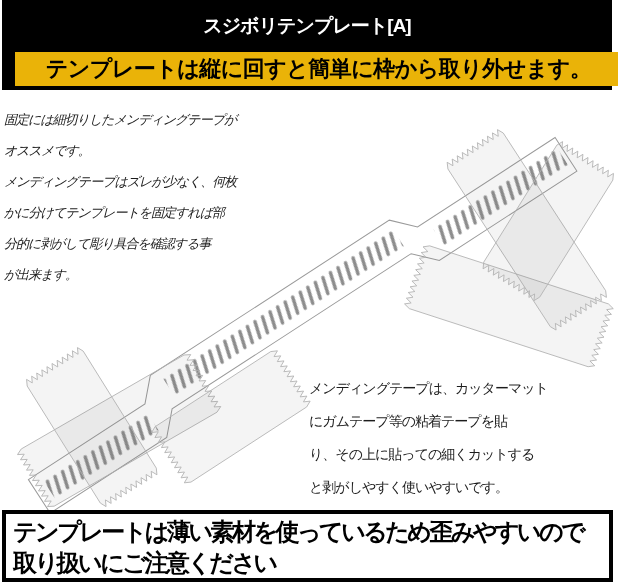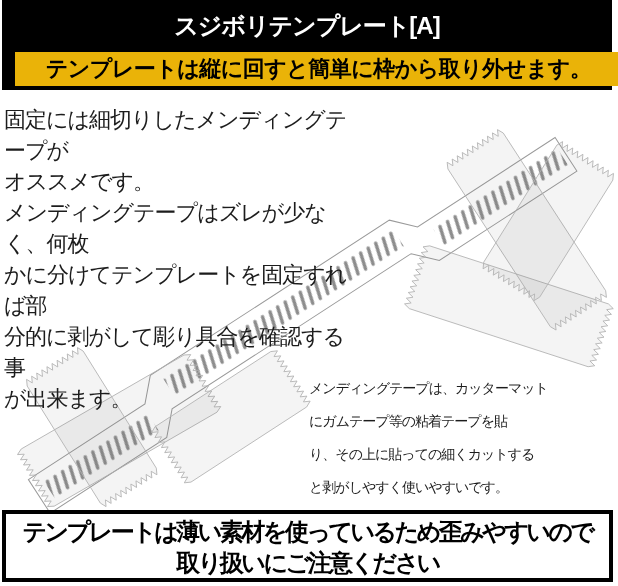--- a/index.html
+++ b/index.html
@@ -7,52 +7,52 @@
     width:618px;height:586px;position:relative;background:#ffffff;
     font-family:"Liberation Sans","DejaVu Sans",sans-serif;
     overflow:hidden;color:#111;
   }
   
   .header-block{
     position:absolute;left:2px;top:0;width:610px;height:90px;
     background:#000;
   }
   .header-title{
-    color:#fff;font-weight:bold;font-size:24px;line-height:30px;
+    color:#fff;font-weight:bold;font-size:19px;line-height:30px;
     text-align:center;padding-top:11px;letter-spacing:-1px;
     white-space:nowrap;
   }
   .subheader-box{
     position:absolute;left:13px;top:52px;width:607px;height:34px;
     background:#eab308;
   }
   .subheader-text{
     color:#000;font-weight:bold;font-size:22px;line-height:34px;
     text-align:center;letter-spacing:-0.5px;white-space:nowrap;
   }
   
   .note{
     position:absolute;color:#1c1c1c;white-space:pre-line;
   }
   .note-left{
     left:4px;top:104px;width:360px;
-    font-size:22px;line-height:31px;letter-spacing:-1px;
+    font-size:13px;line-height:31px;letter-spacing:-1px;font-style:italic;
   }
   .note-right{
     left:309px;top:372px;width:309px;
     font-size:14px;line-height:33px;letter-spacing:-1px;
   }
   
   .footer-box{
     position:absolute;left:2px;top:510px;width:611px;height:72px;
     box-sizing:border-box;border:4px solid #000;background:#fff;
   }
   .footer-text{
     font-weight:bold;font-size:24px;line-height:31px;letter-spacing:-2.5px;
-    text-align:center;white-space:pre-line;padding-top:2px;color:#000;
+    white-space:pre-line;padding-top:2px;color:#000;margin-left:7px;
   }
   
   .illustration{
     position:absolute;left:0;top:92px;width:618px;height:420px;
   }
   .strip-outline{ fill:#ffffff; stroke-width:1; }
   .tape{
     fill:rgba(120,120,120,0.08);
     stroke:#b2b2b2;
     stroke-width:0.8;

